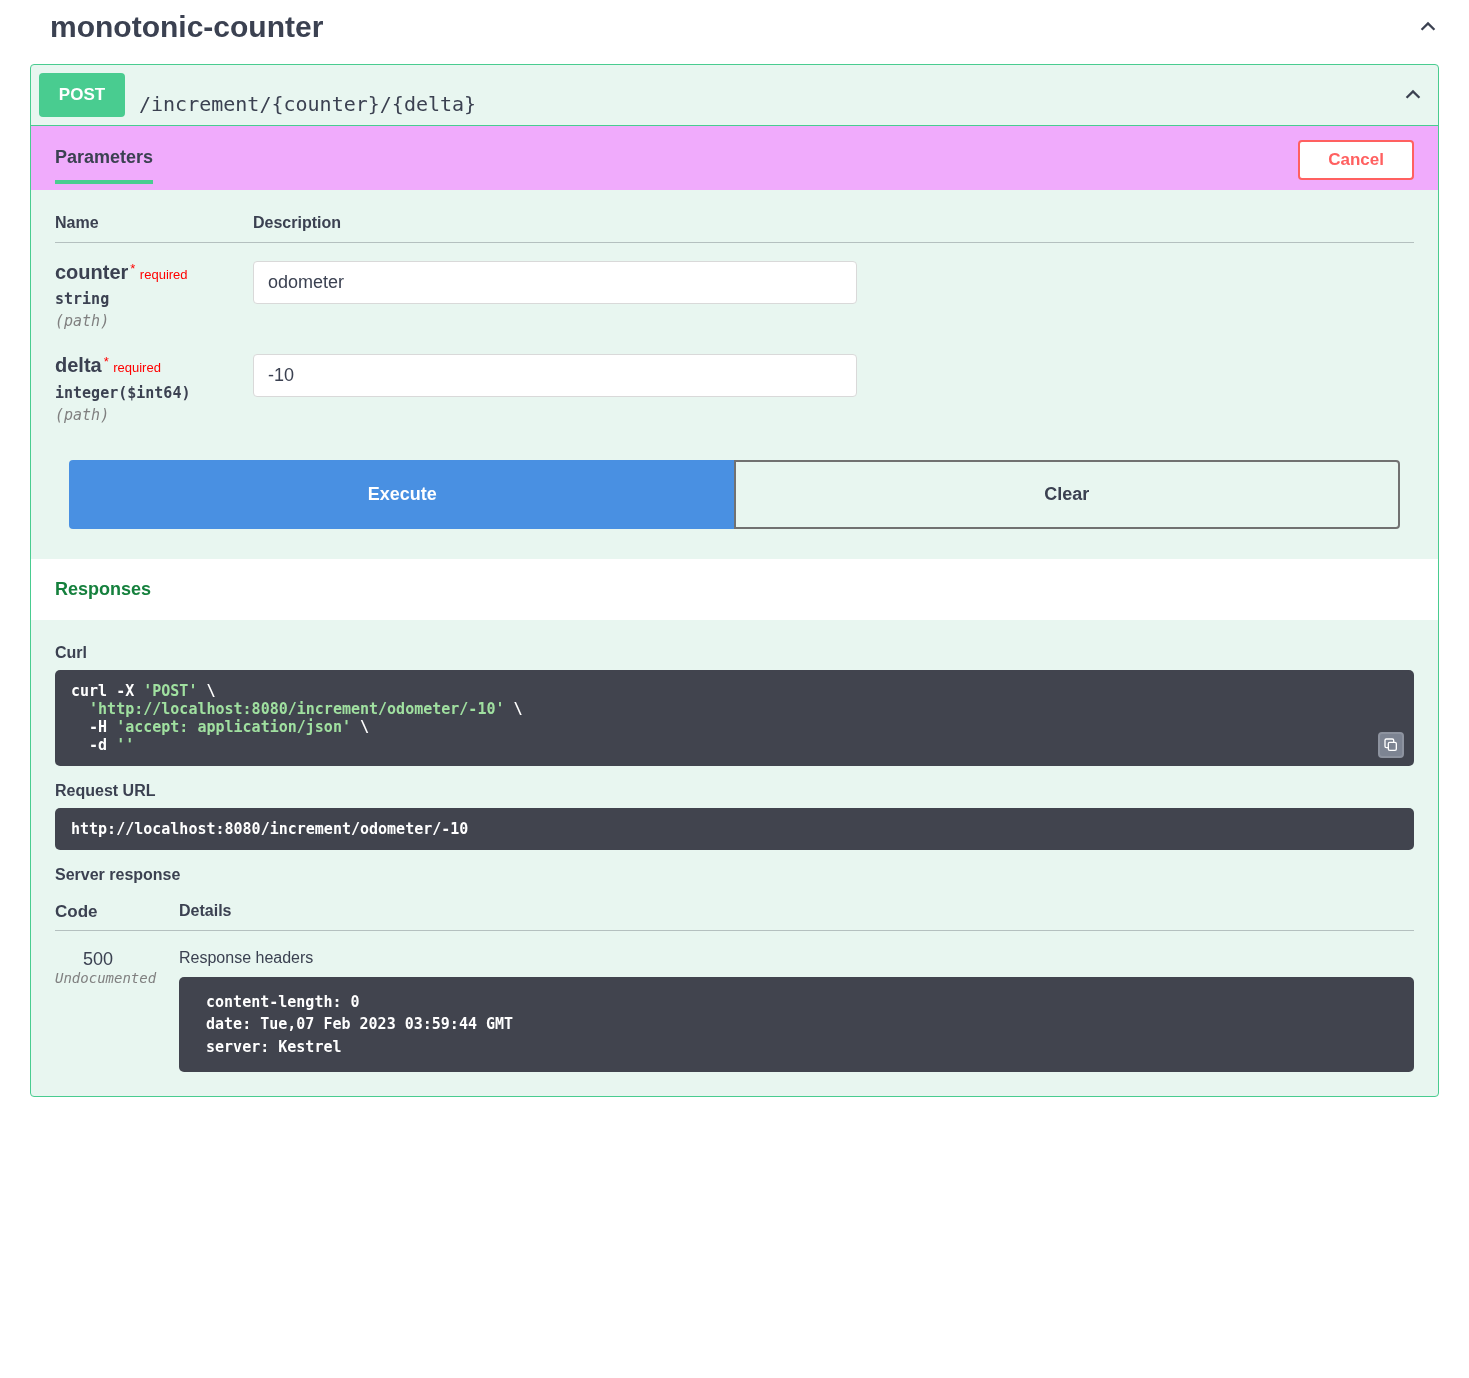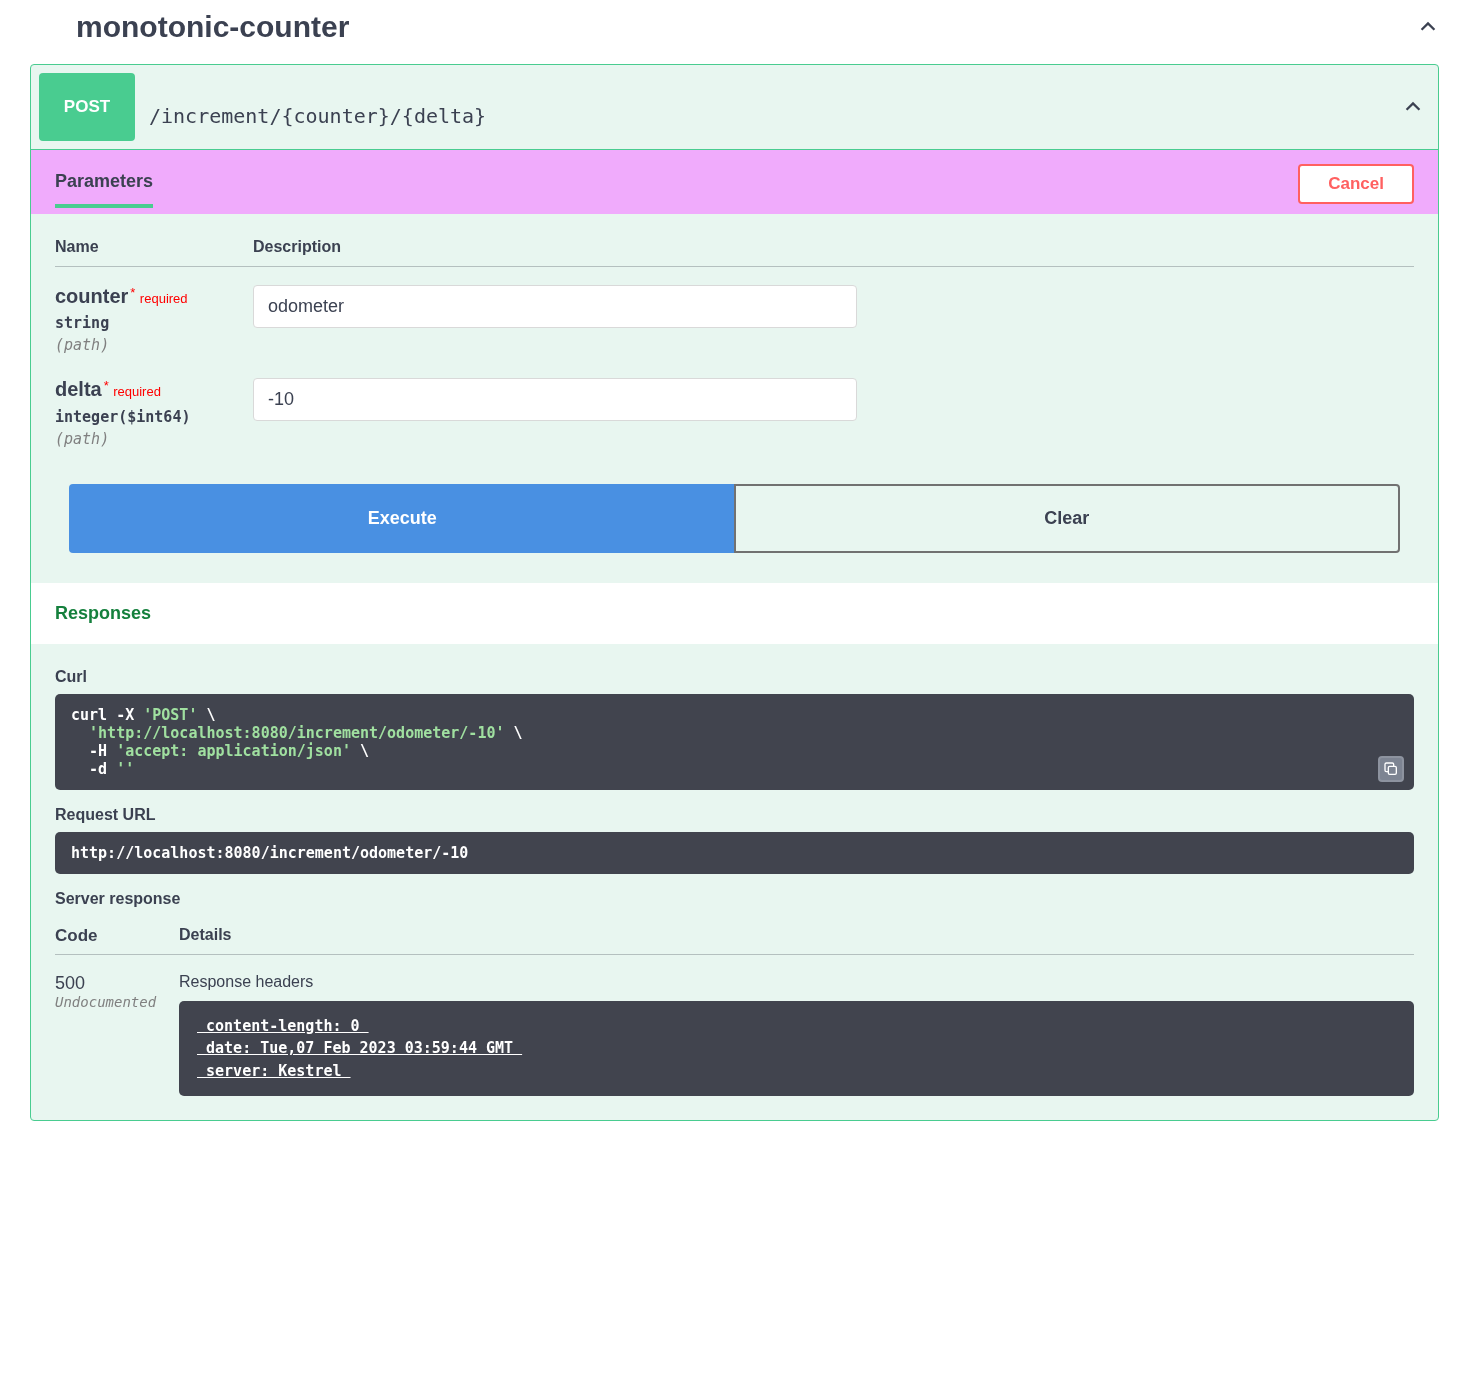--- a/index.html
+++ b/index.html
@@ -12,21 +12,20 @@
 .section-header {
   display: flex;
   justify-content: space-between;
   align-items: center;
   padding: 10px 0 20px 20px;
 }
 .section-title {
   font-size: 30px;
   font-weight: 700;
   color: #3b4151;
-  margin-left: 26px;
 }
 .chevron {
   width: 22px;
   height: 22px;
   stroke: #3b4151;
   stroke-width: 2.5;
   fill: none;
   cursor: pointer;
 }
 .opblock {
@@ -39,22 +38,22 @@
   display: flex;
   align-items: center;
   padding: 8px 14px 8px 8px;
   border-bottom: 1px solid #49cc90;
 }
 .method-badge {
   background: #49cc90;
   color: #fff;
   font-weight: 700;
   font-size: 17px;
-  padding: 24px 0;
-  width: 96px;
+  padding: 12px 0;
+  width: 86px;
   text-align: center;
   border-radius: 4px;
   margin-right: 14px;
 }
 .path {
   font-family: ui-monospace, Menlo, Consolas, monospace;
   font-size: 20px;
   font-weight: 400;
   color: #3b4151;
   flex: 1;
@@ -216,36 +215,35 @@
 }
 .resp-table-head {
   display: flex;
   border-bottom: 1px solid rgba(59,65,81,0.3);
   padding-bottom: 8px;
 }
 .resp-code-col { width: 124px; font-size: 17px; font-weight: 700; color: #3b4151; }
 .resp-det-col { font-size: 16px; font-weight: 700; color: #3b4151; }
 .resp-row { display: flex; padding-top: 18px; }
 .resp-code-cell { width: 124px; }
-.code-num { font-size: 18px; color: #3b4151; font-weight: 400;}
+.code-num { font-size: 18px; color: #3b4151; font-weight: 400; margin-left: 28px;}
 .undoc { font-size: 14px; color: #808080; font-style: italic; font-family: ui-monospace, Menlo, Consolas, monospace; }
 .resp-detail { flex: 1; }
 .error-line { font-size: 20px; color: #3b4151; margin-bottom: 18px; }
 .resp-headers-label { font-size: 16px; font-weight: 400; color: #3b4151; margin-bottom: 10px; }
 .headers-block {
   background: #41444e;
   border-radius: 5px;
   padding: 14px 18px;
   font-family: ui-monospace, Menlo, Consolas, monospace;
   font-size: 15px;
   font-weight: 600;
   color: #fff;
   white-space: pre;
   line-height: 1.5;
-  text-decoration: underline;
 }
 </style>
 </head>
 <body>
 
 <div class="section-header">
   <h2 class="section-title">monotonic-counter</h2>
   <svg class="chevron" viewBox="0 0 24 24">
       <polyline points="5 15 12 8 19 15"></polyline>
     </svg>

